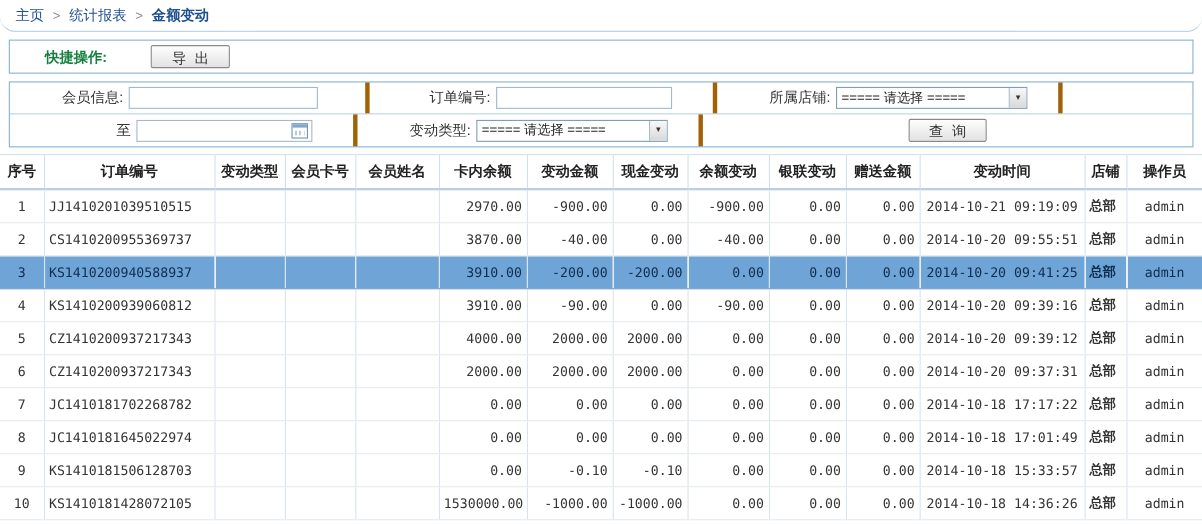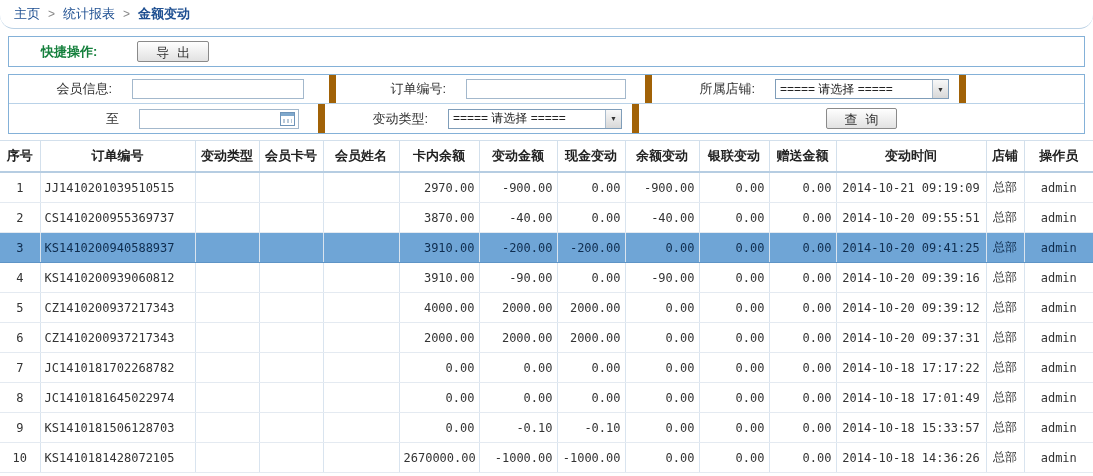--- a/index.html
+++ b/index.html
@@ -30,21 +30,21 @@
     font-size: 13px; color: #333;
     border: 1px solid #8a8a8a; border-radius: 2px;
     background: linear-gradient(#fefefe, #e2e2e2);
     padding: 2px 18px; height: 21px; cursor: pointer;
   }
 
   
   .frow { display: flex; height: 29px; align-items: center; }
   .frow.first { border-bottom: 1px solid #b9d2e8; }
   .fgroup { display: flex; align-items: center; height: 100%; }
-  .fgroup.bordered { border-right: 7px solid #a16207; gap: 15px; }
+  .fgroup.bordered { border-right: 4px solid #a16207; }
   .g1 { width: 327px; } .g2 { width: 316px; } .g3 { width: 314px; } .g4 { flex: 1; justify-content: center; }
   .flabel { width: 108px; text-align: right; padding-right: 5px; color: #333; flex: none; }
   .g2 .flabel { width: 115px; }
   .tinput {
     width: 172px; height: 20px; border: 1px solid #a3b8cc;
     font-family: "Liberation Sans", sans-serif; font-size: 12px; padding: 0 3px;
   }
   .g2 .tinput { width: 160px; }
   .date-wrap { position: relative; display: inline-flex; align-items: center; }
   .date-wrap .tinput { padding-right: 20px; }
@@ -88,21 +88,21 @@
     border-bottom: 1px solid #e4eaf1; border-right: 1px solid #d9e4ef;
     white-space: nowrap; overflow: hidden; background: #fff;
   }
   .col0 { width: 40px; }  .col1 { width: 155px; } .col2 { width: 64px; }
   .col3 { width: 64px; }  .col4 { width: 76px; }  .col5 { width: 80px; }
   .col6 { width: 78px; }  .col7 { width: 68px; }  .col8 { width: 74px; }
   .col9 { width: 70px; }  .col10 { width: 67px; } .col11 { width: 150px; }
   .col12 { width: 38px; } .col13 { width: auto; }
   td.col0 { text-align: center; font-family: "DejaVu Sans Mono", monospace; }
   td.col1 { text-align: left; padding-left: 12px; font-family: "DejaVu Sans Mono", monospace; }
-  td.col2, td.col3, td.col4, td.col12 { text-align: center; }
+  td.col2, td.col3, td.col4, td.col12 { text-align: left; font-weight: bold; }
   td.col5, td.col6, td.col7, td.col8, td.col9, td.col10 {
     text-align: right; padding-right: 9px; font-family: "DejaVu Sans Mono", monospace;
   }
   td.col11, td.col13 { text-align: center; font-family: "DejaVu Sans Mono", monospace; }
   tr.selected td { background: #6fa5d6; color: #0e2c4e; border-bottom-color: #5e94c6; }
 
   
   .footer { display: flex; align-items: center; padding: 9px 10px 0 0; font-size: 12px; }
 </style>
 </head>
@@ -324,21 +324,21 @@
         <td class="col11">2014-10-18 15:33:57</td>
         <td class="col12">总部</td>
         <td class="col13">admin</td>
       </tr>
       <tr>
         <td class="col0">10</td>
         <td class="col1">KS1410181428072105</td>
         <td class="col2"></td>
         <td class="col3"></td>
         <td class="col4"></td>
-        <td class="col5">2670000.00</td>
+        <td class="col5">1530000.00</td>
         <td class="col6">-1000.00</td>
         <td class="col7">-1000.00</td>
         <td class="col8">0.00</td>
         <td class="col9">0.00</td>
         <td class="col10">0.00</td>
         <td class="col11">2014-10-18 14:36:26</td>
         <td class="col12">总部</td>
         <td class="col13">admin</td>
       </tr>
     </tbody>

